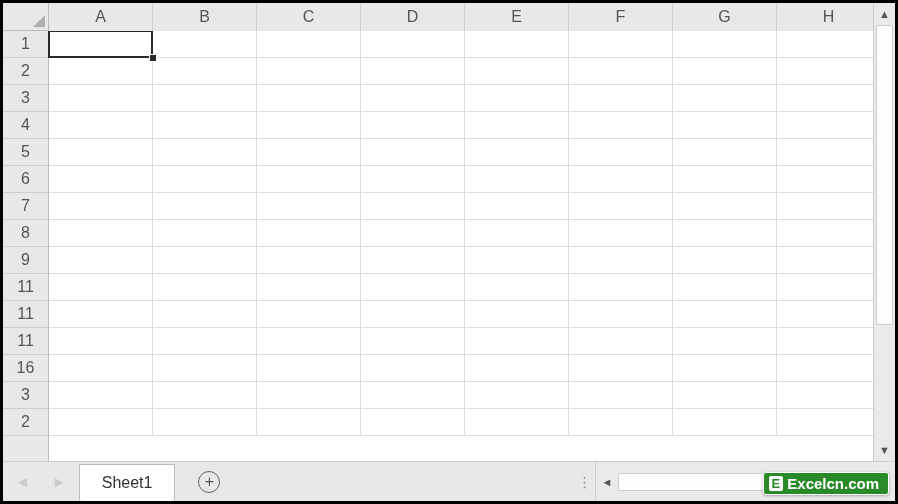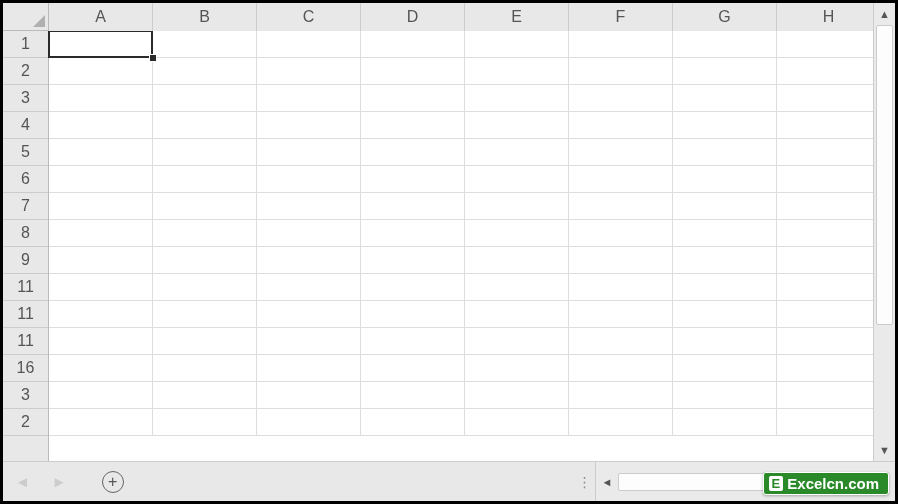--- a/index.html
+++ b/index.html
@@ -329,20 +329,23 @@
         <span>▼</span>
       </div>
     </div>
   </div>
 
   <div class="tabbar">
     <div class="tab-nav">
       <span class="tab-arrow disabled">◄</span>
       <span class="tab-arrow disabled">►</span>
     </div>
+    <div class="sheet-tab">
+      <span>Sheet1</span>
+    </div>
     <div class="add-sheet">
       <div class="add-sheet-circle">
         <span>+</span>
       </div>
     </div>
     <div class="tabbar-spacer"></div>
     <div class="views-handle">
       <span>⋮</span>
     </div>
     <div class="hscroll">

